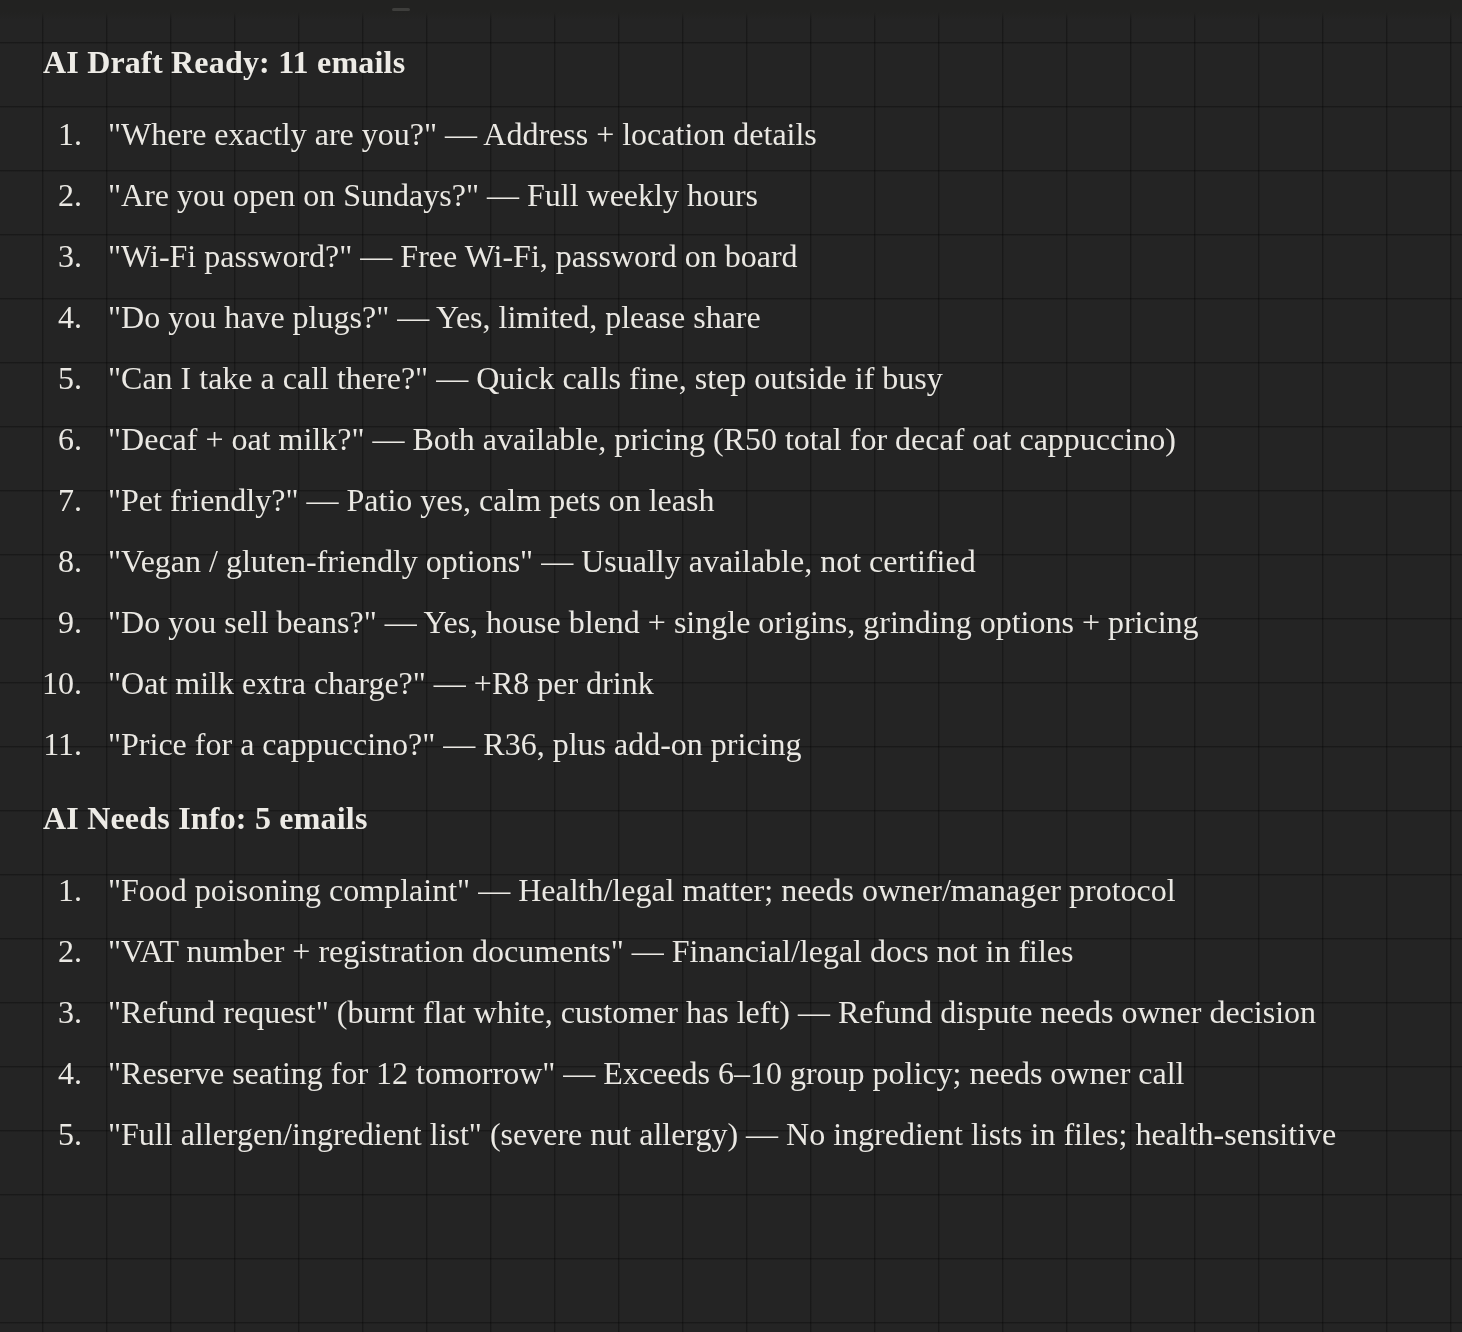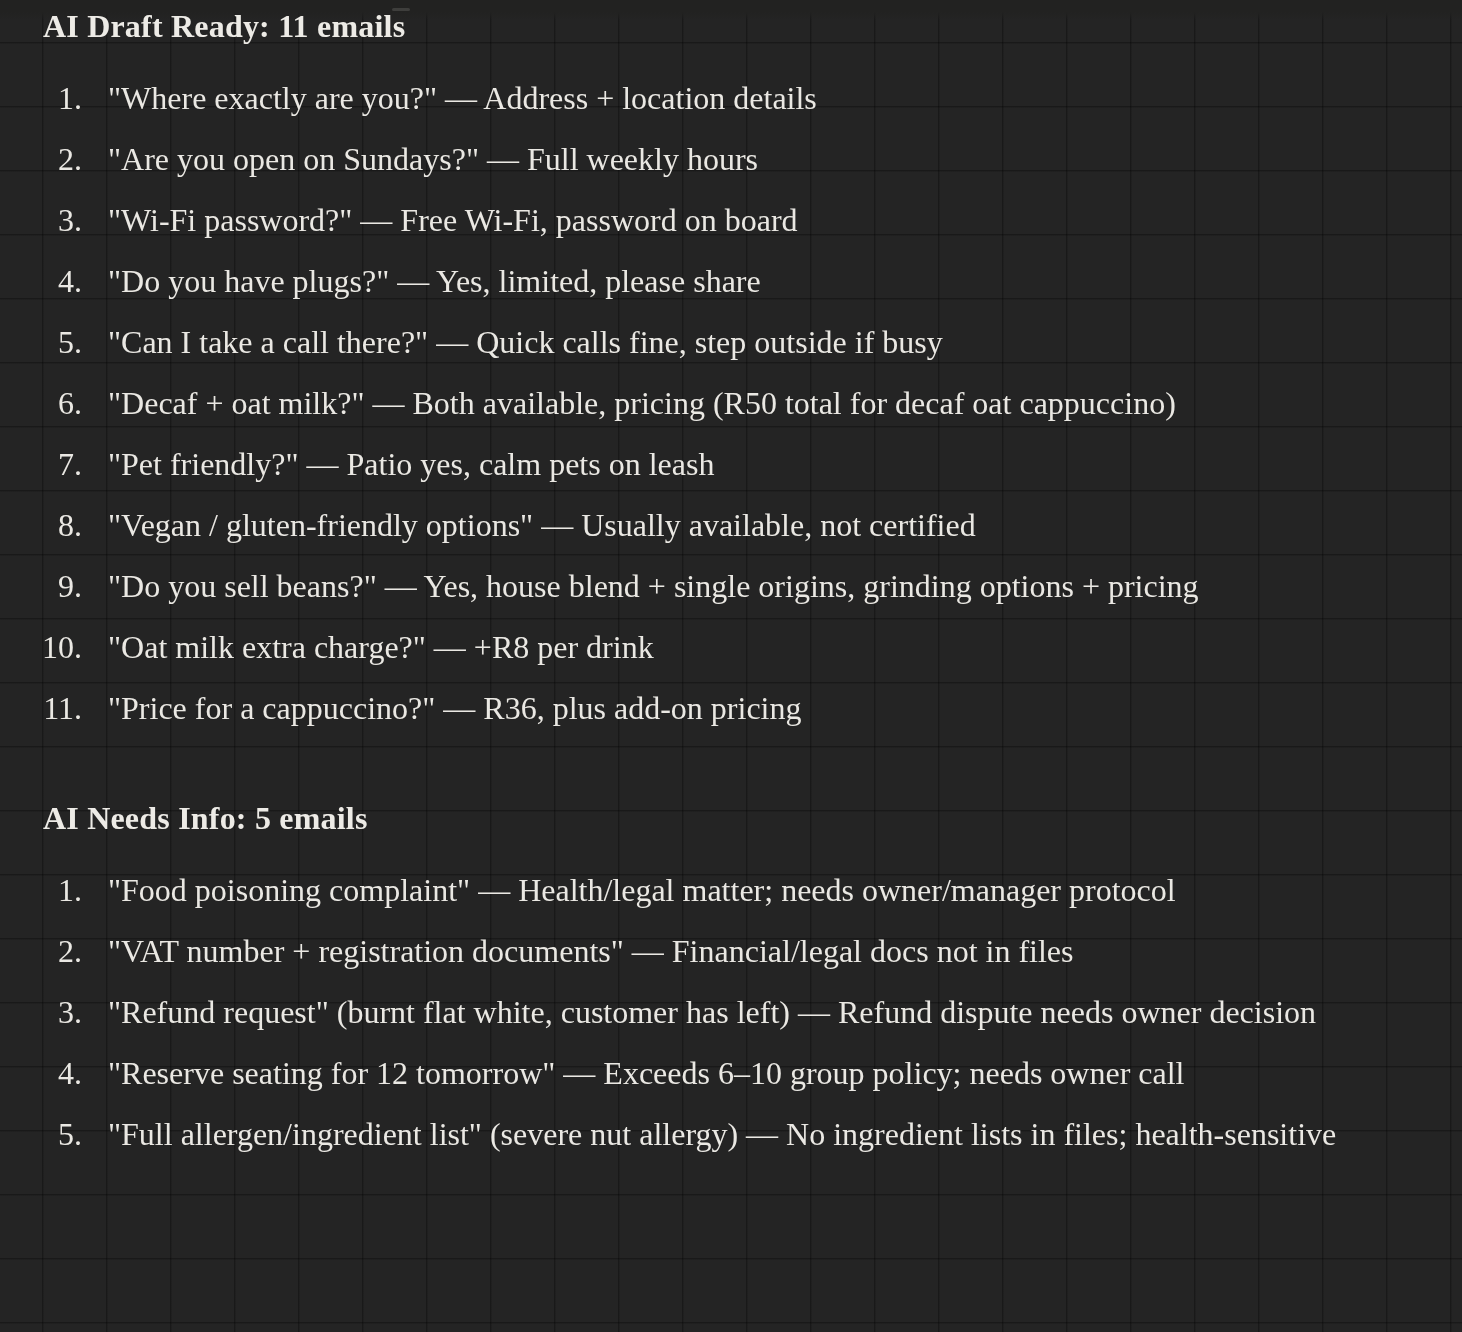--- a/index.html
+++ b/index.html
@@ -42,22 +42,22 @@
     position: relative;
   }
   h2.section-heading {
     font-size: 32px;
     font-weight: bold;
     line-height: 52px;
     margin: 0 0 0 43px;
     letter-spacing: 0.2px;
     color: #edebe6;
   }
-  h2.first-heading { }
-  h2.second-heading { margin-top: 58px; }
+  h2.first-heading { padding-top: 36px; }
+  h2.second-heading { margin-top: 22px; }
   ol.email-list {
     list-style: none;
     counter-reset: item;
     margin: 20px 0 0 0;
     padding: 0;
     font-size: 32px;
   }
   ol.email-list li {
     counter-increment: item;
     position: relative;

